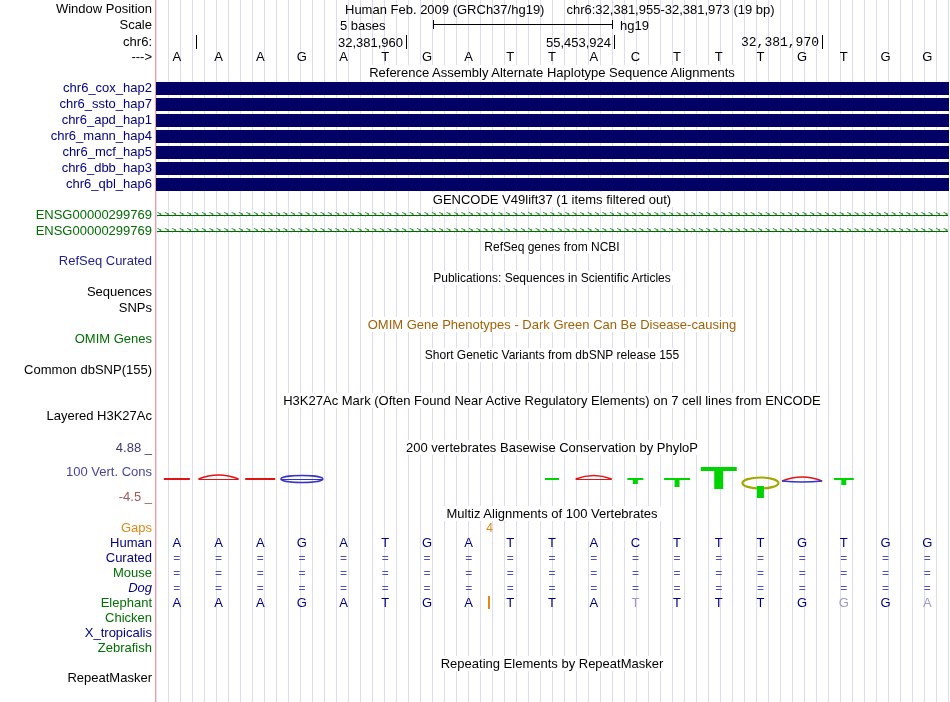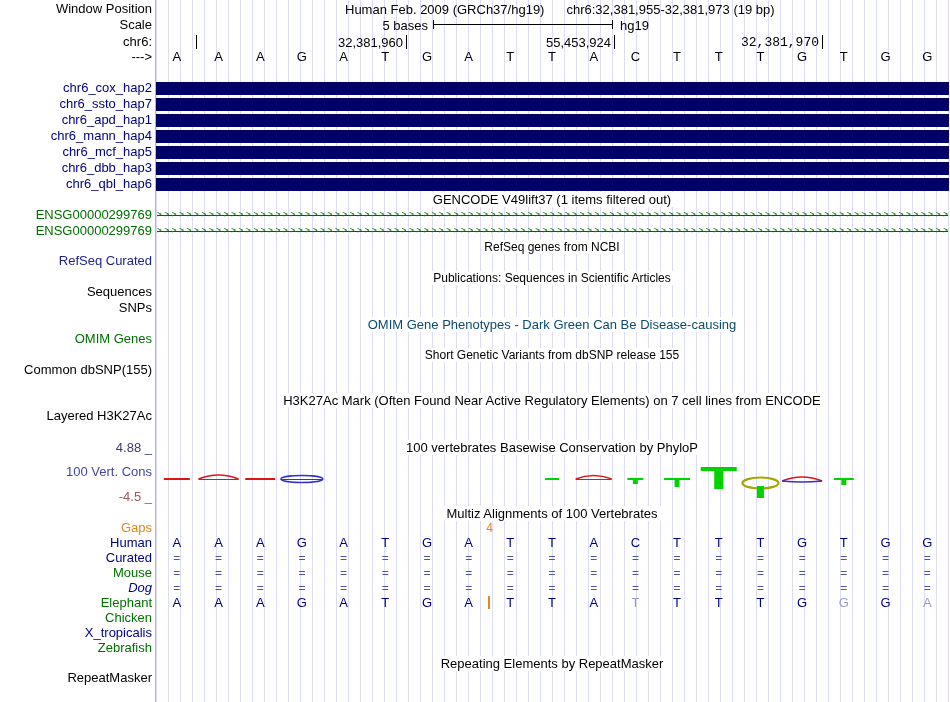--- a/index.html
+++ b/index.html
@@ -32,21 +32,21 @@
 <div id="app">
   <div id="gridlines"></div>
   <div id="pink-line"></div>
 
   <div class="lbl" style="top:2px">Window Position</div>
   <div style="position:absolute;left:345px;top:2px;white-space:nowrap">
     <span>Human Feb. 2009 (GRCh37/hg19)</span><span style="display:inline-block;width:22px"></span><span>chr6:32,381,955-32,381,973 (19 bp)</span>
   </div>
 
   <div class="lbl" style="top:18px">Scale</div>
-  <div style="position:absolute;left:340px;top:18px;width:88px;text-align:right">5 bases</div>
+  <div style="position:absolute;left:340px;top:18px;width:88px;">5 bases</div>
   <div id="scalebar" style="left:433px;width:178px"></div>
   <div style="position:absolute;left:620px;top:18px">hg19</div>
 
   <div class="lbl" style="top:35px">chr6:</div>
   <div id="ruler">
       <div class="tick" style="left: 196px; top: 35px;"></div>
       <div class="tick" style="left: 406px; top: 35px;"></div>
       <div class="ticklbl" style="left: 321px; top: 36px;">32,381,960</div>
       <div class="tick" style="left: 614px; top: 35px;"></div>
       <div class="ticklbl" style="left: 529px; top: 36px;">55,453,924</div>
@@ -72,20 +72,21 @@
         <div class="cell" style="color: rgb(0, 0, 0);">T</div>
         <div class="cell" style="color: rgb(0, 0, 0);">T</div>
         <div class="cell" style="color: rgb(0, 0, 0);">T</div>
         <div class="cell" style="color: rgb(0, 0, 0);">G</div>
         <div class="cell" style="color: rgb(0, 0, 0);">T</div>
         <div class="cell" style="color: rgb(0, 0, 0);">G</div>
         <div class="cell" style="color: rgb(0, 0, 0);">G</div>
       </div>
     </div>
 
+  <div class="ttl" style="top:66px"><span>Reference Assembly Alternate Haplotype Sequence Alignments</span></div>
   <div id="hap-track">
       <div class="lbl" style="top: 81px; color: rgb(0, 0, 130);">chr6_cox_hap2</div>
       <div class="bar" style="top: 82px; background: rgb(0, 0, 102);"></div>
       <div class="lbl" style="top: 97px; color: rgb(0, 0, 130); margin-left: 28px;">chr6_ssto_hap7</div>
       <div class="bar" style="top: 98px; background: rgb(0, 0, 102);"></div>
       <div class="lbl" style="top: 113px; color: rgb(0, 0, 130);">chr6_apd_hap1</div>
       <div class="bar" style="top: 114px; background: rgb(0, 0, 102);"></div>
       <div class="lbl" style="top: 129px; color: rgb(0, 0, 130);">chr6_mann_hap4</div>
       <div class="bar" style="top: 130px; background: rgb(0, 0, 102);"></div>
       <div class="lbl" style="top: 145px; color: rgb(0, 0, 130);">chr6_mcf_hap5</div>
@@ -106,31 +107,31 @@
       <div class="chev" style="left: 157px; top: 226px; width: 791px; color: rgb(0, 120, 0);">&gt;&gt;&gt;&gt;&gt;&gt;&gt;&gt;&gt;&gt;&gt;&gt;&gt;&gt;&gt;&gt;&gt;&gt;&gt;&gt;&gt;&gt;&gt;&gt;&gt;&gt;&gt;&gt;&gt;&gt;&gt;&gt;&gt;&gt;&gt;&gt;&gt;&gt;&gt;&gt;&gt;&gt;&gt;&gt;&gt;&gt;&gt;&gt;&gt;&gt;&gt;&gt;&gt;&gt;&gt;&gt;&gt;&gt;&gt;&gt;&gt;&gt;&gt;&gt;&gt;&gt;&gt;&gt;&gt;&gt;&gt;&gt;&gt;&gt;&gt;&gt;&gt;&gt;&gt;&gt;&gt;&gt;&gt;&gt;&gt;&gt;&gt;&gt;&gt;&gt;&gt;&gt;&gt;&gt;&gt;&gt;&gt;&gt;&gt;&gt;&gt;&gt;&gt;&gt;&gt;&gt;&gt;&gt;&gt;&gt;&gt;&gt;&gt;&gt;&gt;&gt;&gt;&gt;&gt;&gt;&gt;&gt;&gt;&gt;&gt;&gt;&gt;&gt;&gt;&gt;&gt;&gt;&gt;&gt;&gt;&gt;&gt;&gt;&gt;&gt;</div>
     </div>
 
   <div class="ttl sm" style="top:240px"><span>RefSeq genes from NCBI</span></div>
   <div class="lbl" style="top:254px;color:#22228c">RefSeq Curated</div>
 
   <div class="ttl sm" style="top:271px"><span>Publications: Sequences in Scientific Articles</span></div>
   <div class="lbl" style="top:285px">Sequences</div>
   <div class="lbl" style="top:301px">SNPs</div>
 
-  <div class="ttl" style="top:318px;color:#0c4a6e"><span>OMIM Gene Phenotypes - Dark Green Can Be Disease-causing</span></div>
+  <div class="ttl" style="top:318px;color:#a16207"><span>OMIM Gene Phenotypes - Dark Green Can Be Disease-causing</span></div>
   <div class="lbl" style="top:332px;color:#006e00">OMIM Genes</div>
 
   <div class="ttl sm" style="top:348px"><span>Short Genetic Variants from dbSNP release 155</span></div>
   <div class="lbl" style="top:363px">Common dbSNP(155)</div>
 
   <div class="ttl" style="top:394px"><span>H3K27Ac Mark (Often Found Near Active Regulatory Elements) on 7 cell lines from ENCODE</span></div>
   <div class="lbl" style="top:409px">Layered H3K27Ac</div>
   <div id="h3k-base"></div>
 
-  <div class="ttl" style="top:441px"><span>100 vertebrates Basewise Conservation by PhyloP</span></div>
+  <div class="ttl" style="top:441px"><span>200 vertebrates Basewise Conservation by PhyloP</span></div>
   <div class="lbl" style="top:441px;color:#3a3a72">4.88 _</div>
   <div class="lbl" style="top:465px;color:#4646a0">100 Vert. Cons</div>
   <div class="lbl" style="top:490px;color:#9e5858">-4.5 _</div>
   <svg id="wiggle" width="950" height="65" viewBox="0 0 950 65">
       <rect x="163.8421052631579" y="38" width="26" height="2" fill="#e11414"></rect>
       <path d="M 198.5263157894737 39 Q 218.5263157894737 31 238.5263157894737 39" stroke="#e11414" stroke-width="1.6" fill="none"></path>
       <rect x="198.5263157894737" y="39" width="40" height="1" fill="#e11414"></rect>
       <rect x="245.21052631578948" y="38" width="30" height="2" fill="#e11414"></rect>
       <ellipse cx="301.89473684210526" cy="39" rx="21" ry="3.5" stroke="#3333cc" stroke-width="1.4" fill="none"></ellipse>
       <rect x="280.89473684210526" y="39" width="42" height="1" fill="#3333cc"></rect>

